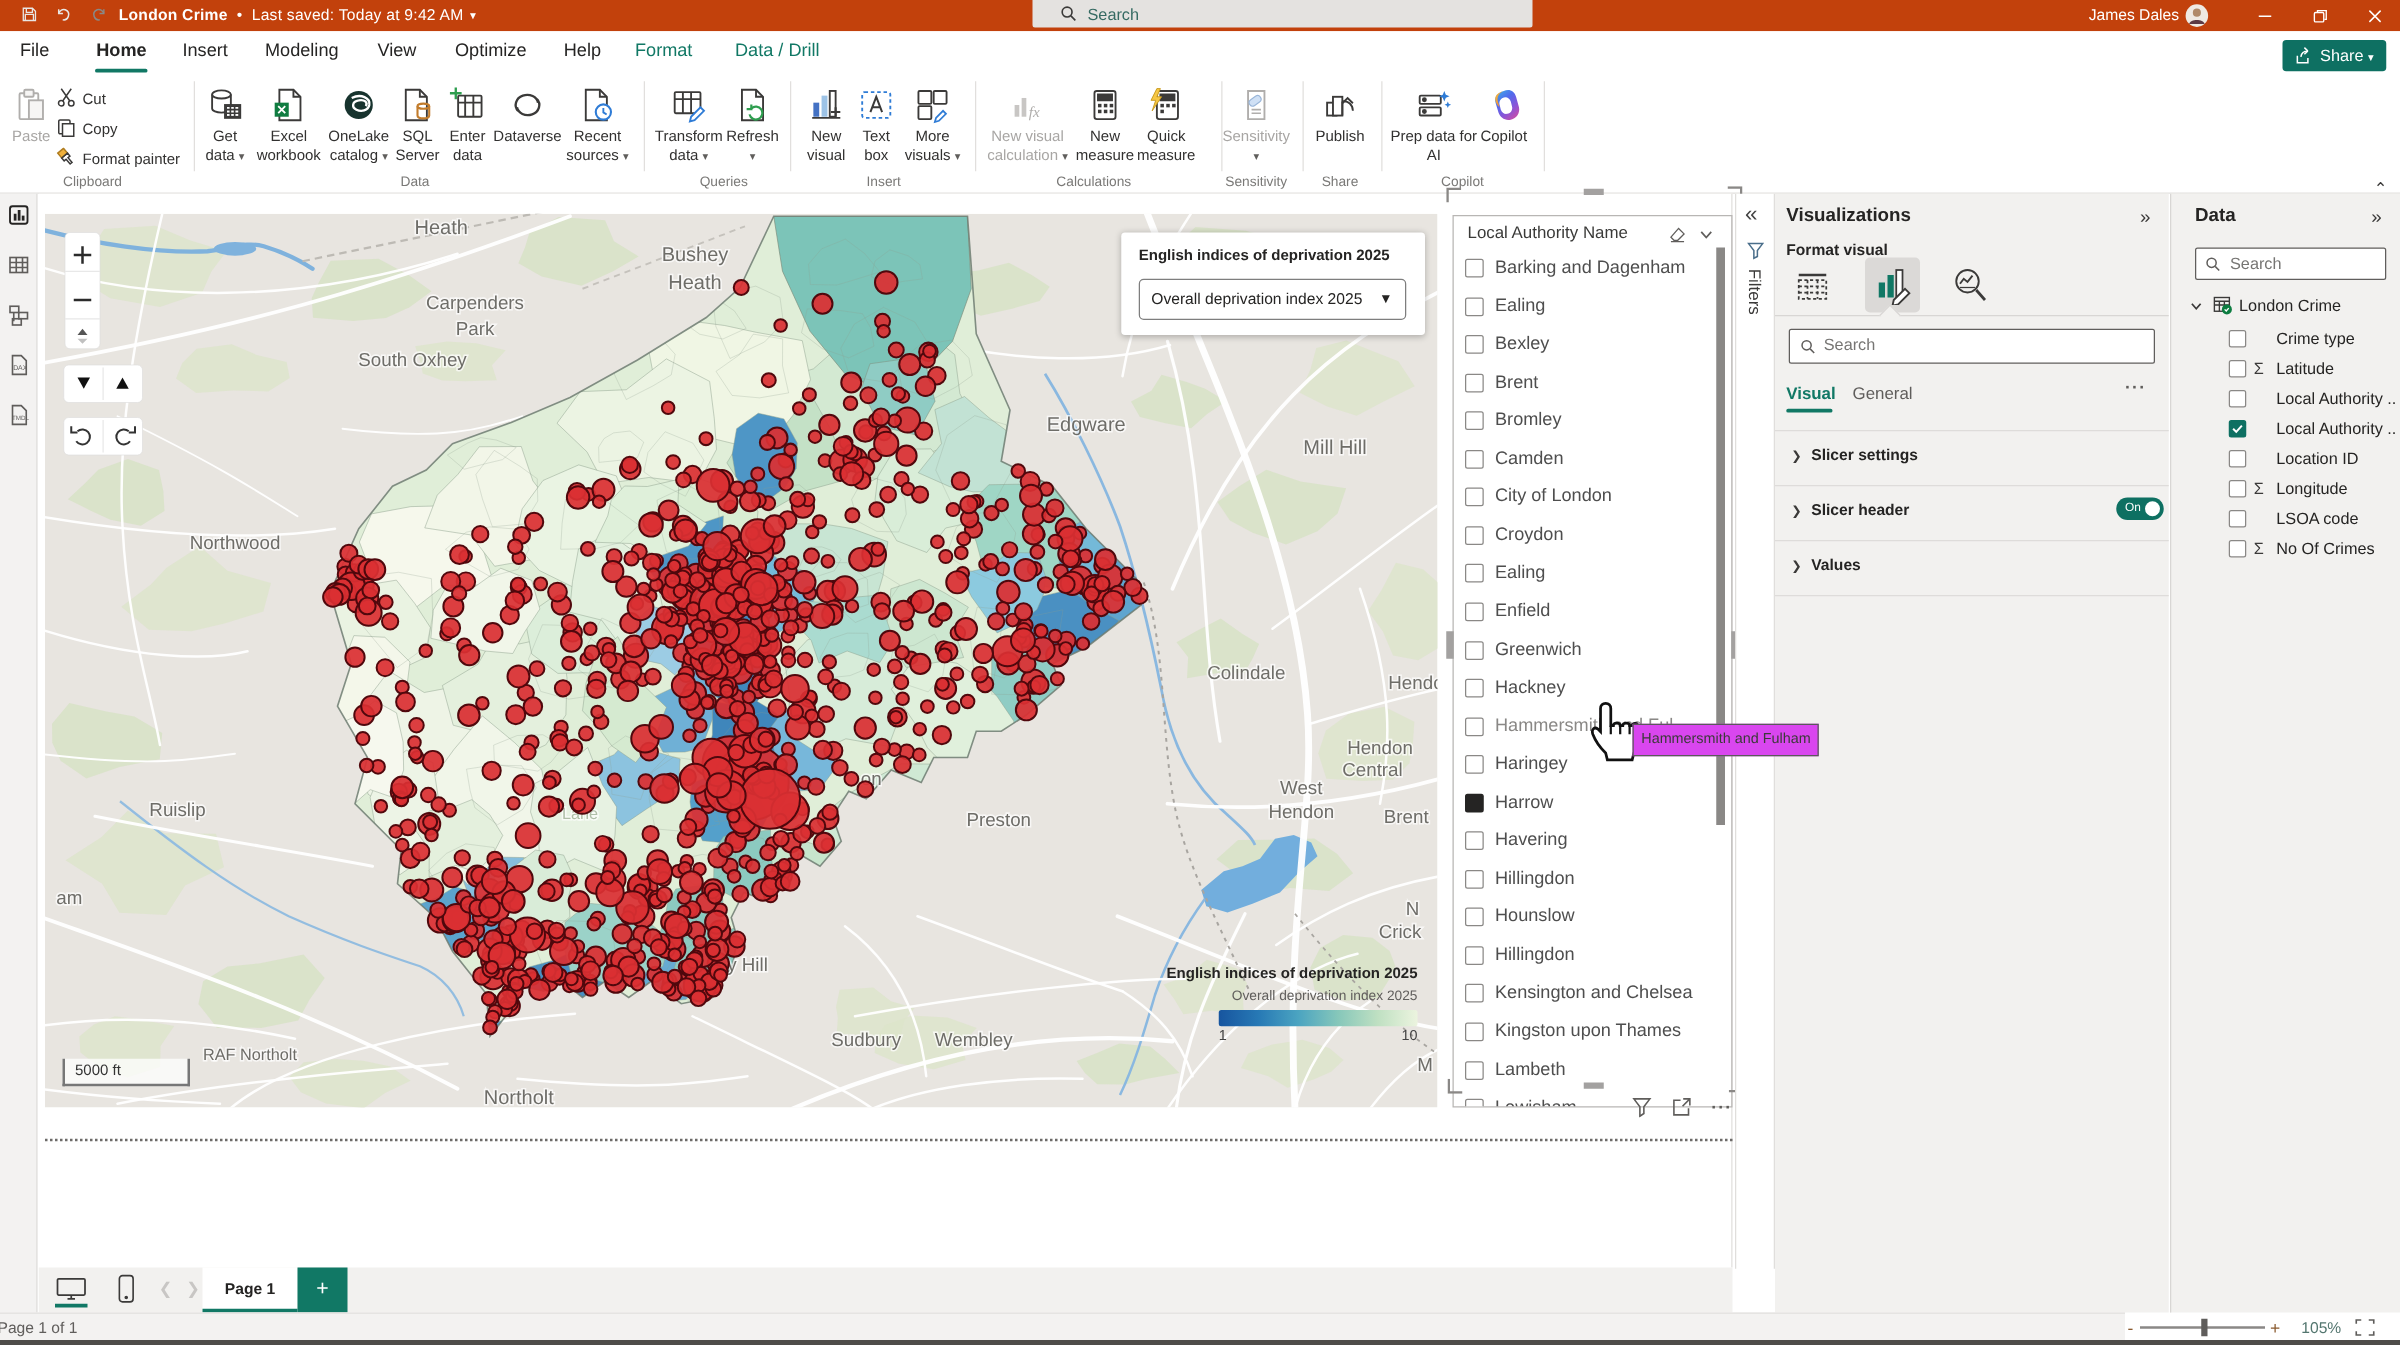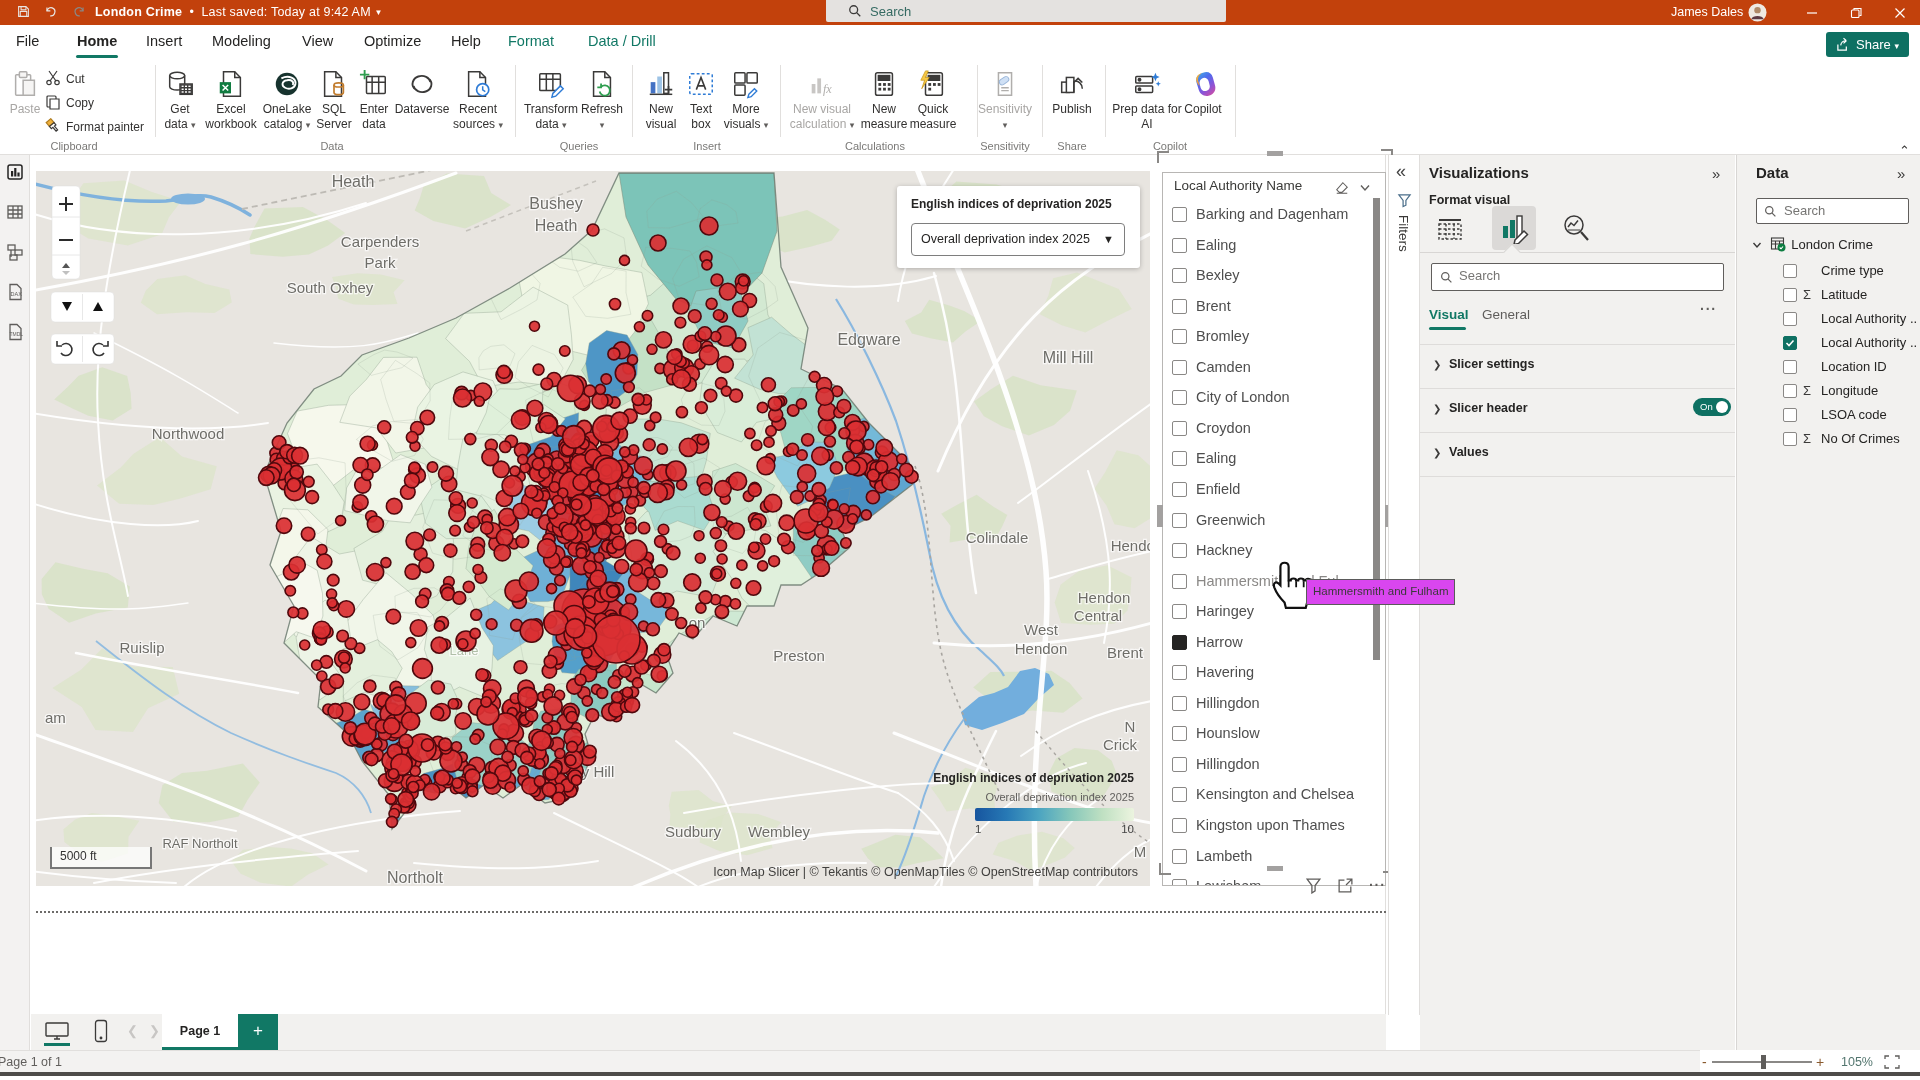--- a/index.html
+++ b/index.html
@@ -1651,21 +1651,20 @@
 <div id="legendcard">
   <div class="t">English indices of deprivation 2025</div>
   <div class="dd">Overall deprivation index 2025<span class="ar">▼</span></div>
 </div>
 <div id="blegend">
   <div style="font-weight:700;white-space:nowrap">English indices of deprivation 2025</div>
   <div style="font-size:11px;color:#605e5c;text-align:right;margin-top:6px;white-space:nowrap">Overall deprivation index 2025</div>
   <div style="margin-top:5px;margin-left:auto;width:159px;height:13px;border-radius:2px;background:linear-gradient(90deg,#17559f,#2779b5,#4ba4c1,#86c7ba,#bfe0c2,#ecf4df)"></div>
   <div style="font-size:11.5px;color:#444;margin-top:2px;margin-left:auto;width:159px;text-align:left">1<span style="float:right">10</span></div>
 </div>
-<div id="attrib">Icon Map Slicer | © Tekantis © OpenMapTiles © OpenStreetMap contributors</div>
 <div id="scalebar">5000 ft</div>
 </div>
 <div id="slicer">
         <div class="hdr">Local Authority Name</div>
         <svg style="position:absolute;left:172px;top:8px" width="14" height="14" viewBox="0 0 16 16" fill="none" stroke="#605e5c" stroke-width="1.2">
           <path d="M9 2 L14 7 L8 13 H5 L2 10 z"></path>
           <path d="M2 14 h12"></path>
         </svg>
         <svg style="position:absolute;left:196px;top:10px" width="12" height="10" viewBox="0 0 12 10" fill="none" stroke="#605e5c" stroke-width="1.4">
           <path d="M2 2.5 L6 7 L10 2.5"></path>

